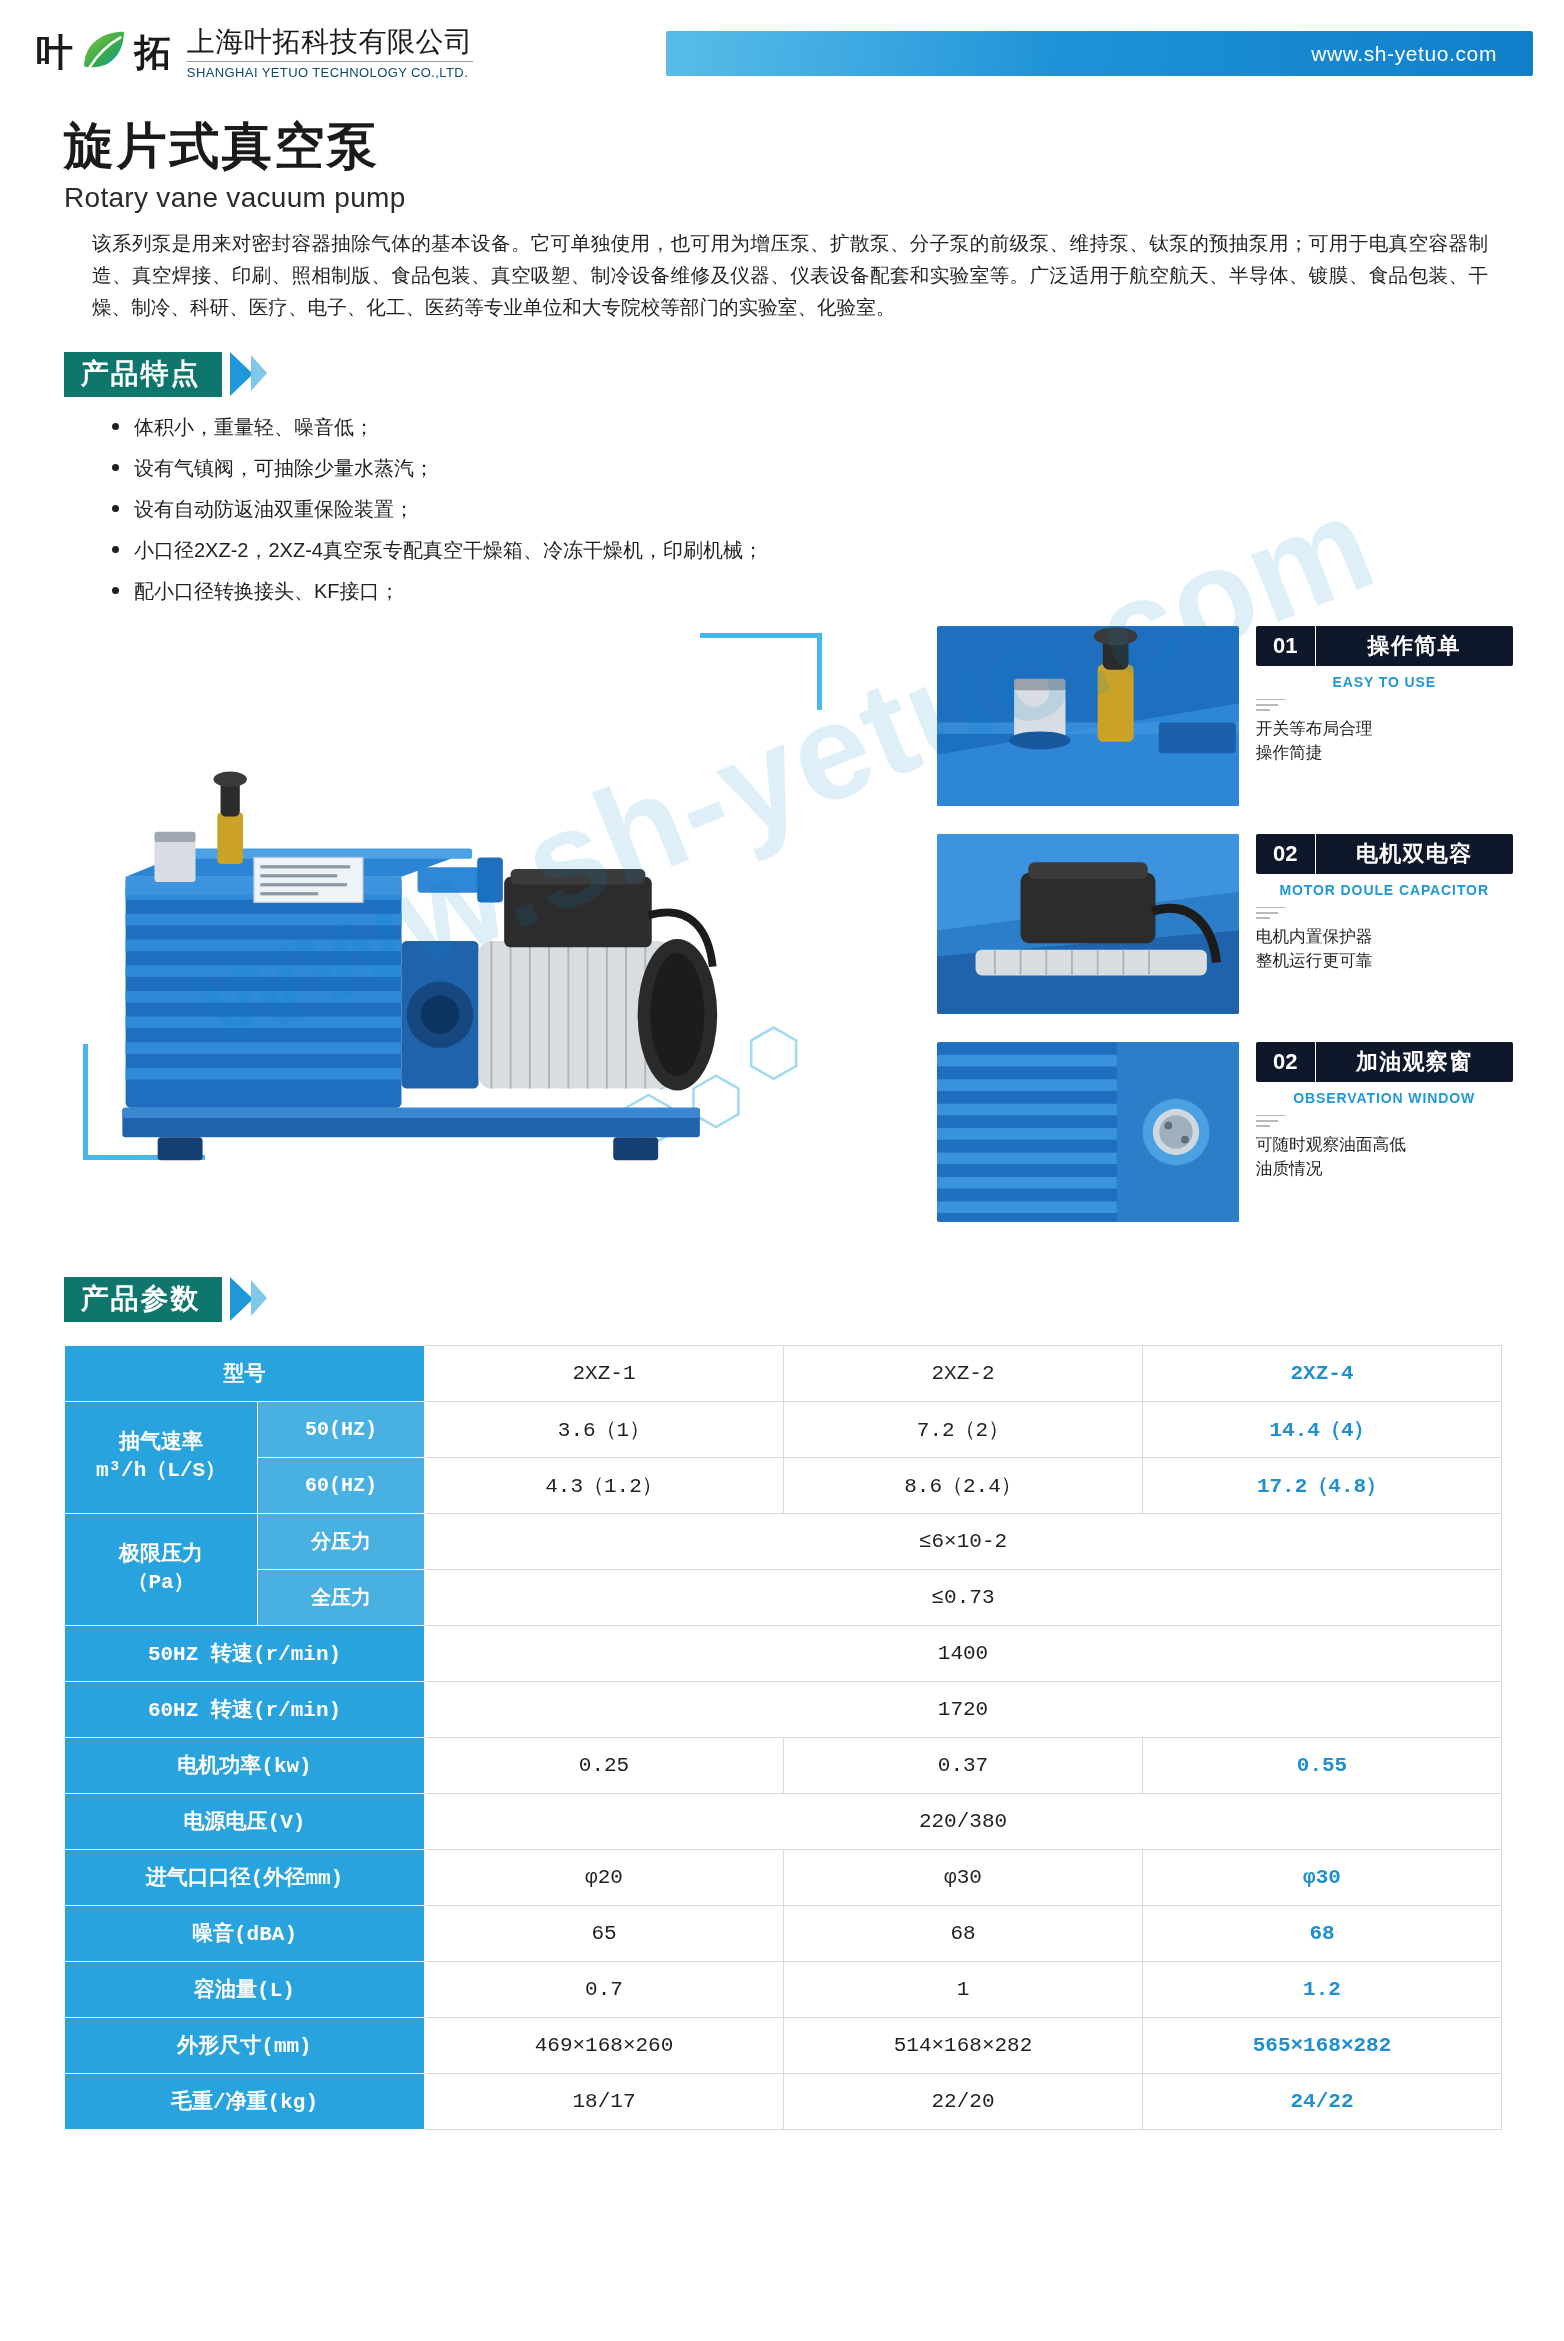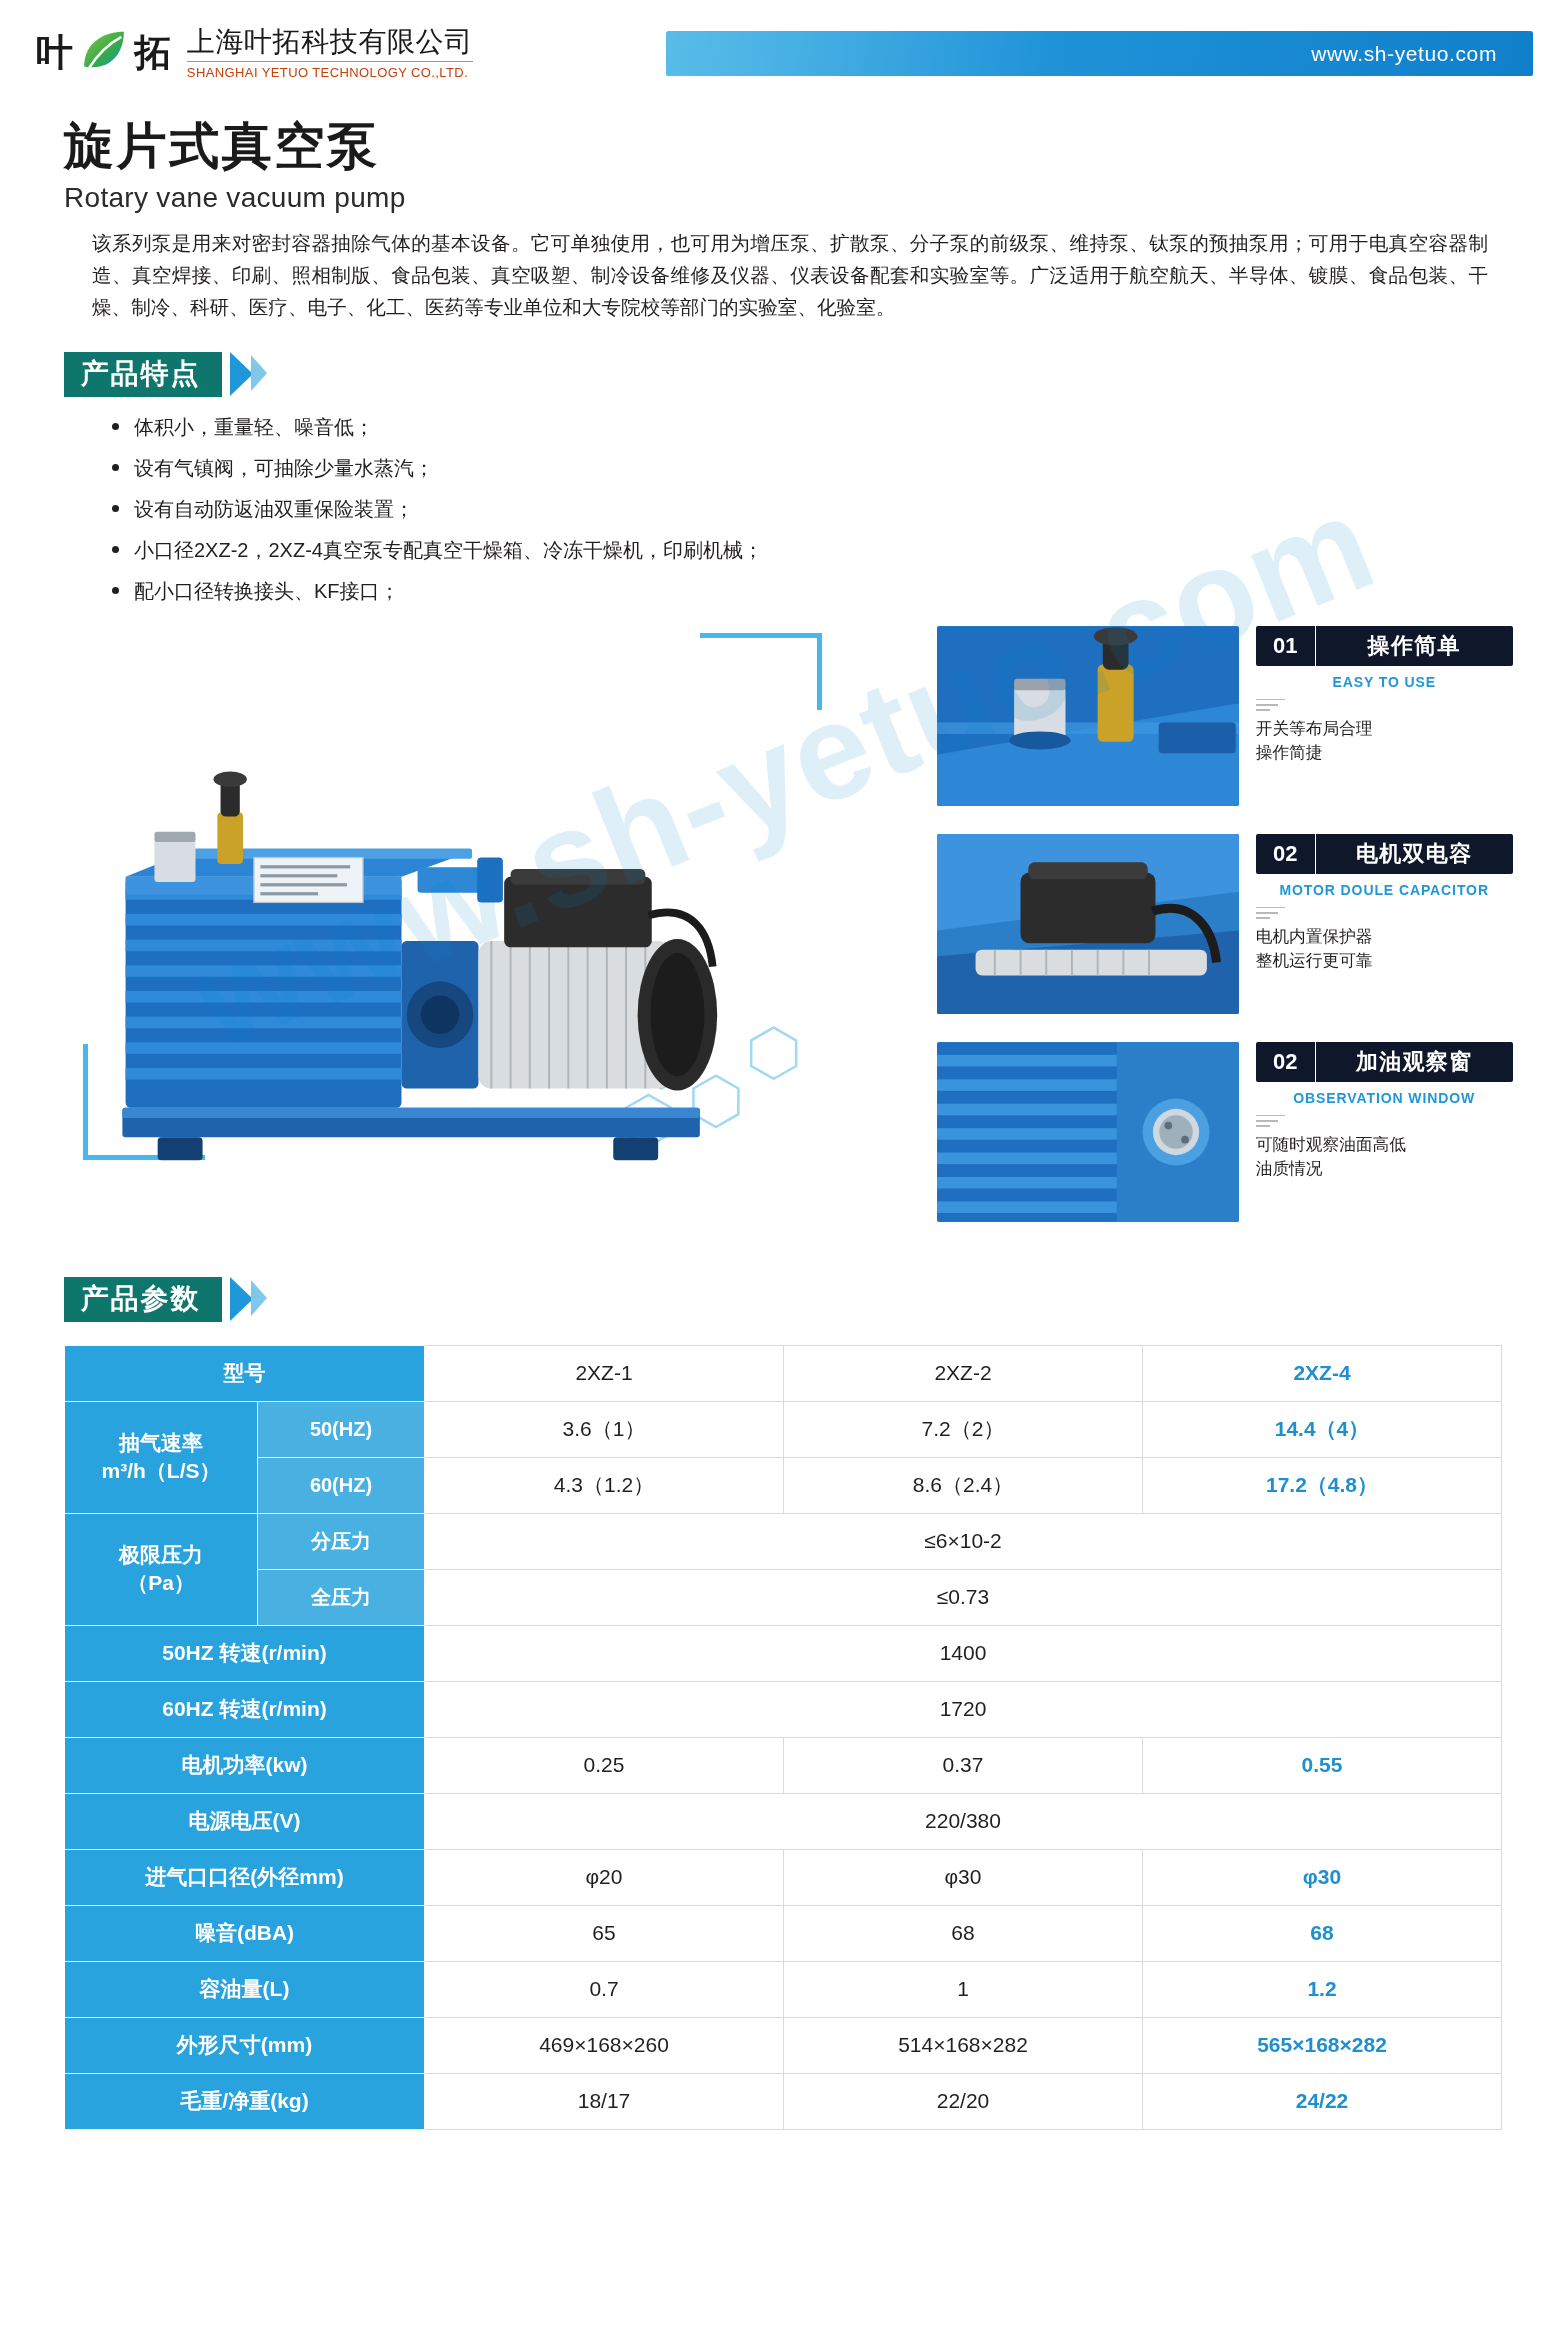--- a/index.html
+++ b/index.html
@@ -60,21 +60,21 @@
   }
   .logo-text { margin-left: 14px; }
   .logo-cn {
     font-size: 28px;
     color: #1a1a1a;
     letter-spacing: 0.6px;
     line-height: 1.15;
   }
   .logo-en {
     font-size: 13px;
-    color: #c2410c;
+    color: #0c4a6e;
     letter-spacing: 0.4px;
     border-top: 1.3px solid #999;
     padding-top: 3.2px;
     margin-top: 2.6px;
   }
   .url-bar {
     position: absolute;
     right: 32px;
     top: 31px;
     width: 867px;
@@ -271,20 +271,21 @@
   }
 
   
   .params-wrap { margin-top: 13px; }
   table.params {
     width: 1436px;
     margin: 23px 0 0 64px;
     border-collapse: collapse;
     table-layout: fixed;
     font-size: 21px;
+    font-family: Liberation Mono, monospace;
   }
   table.params td {
     border: 1.3px solid #ffffff;
     height: 56px;
     text-align: center;
     vertical-align: middle;
     color: #231f20;
   }
   table.params td.hd {
     background: #29a3dd;

